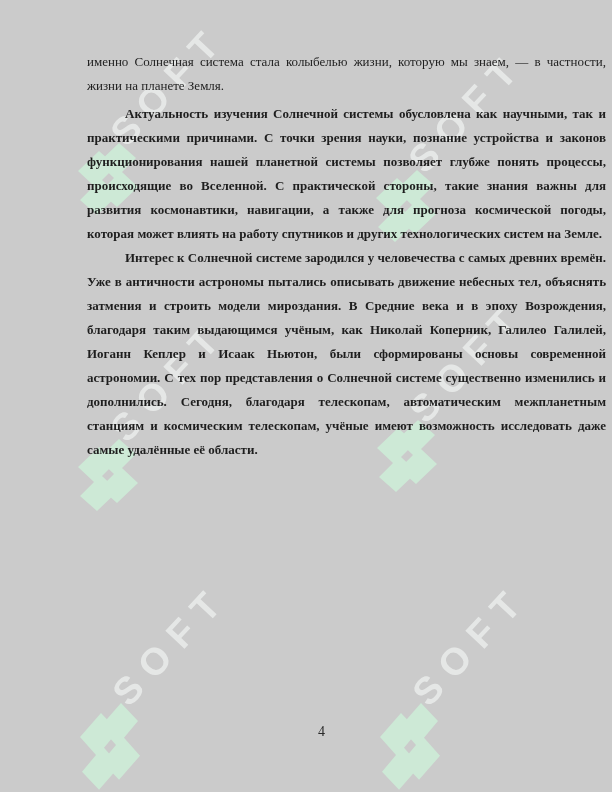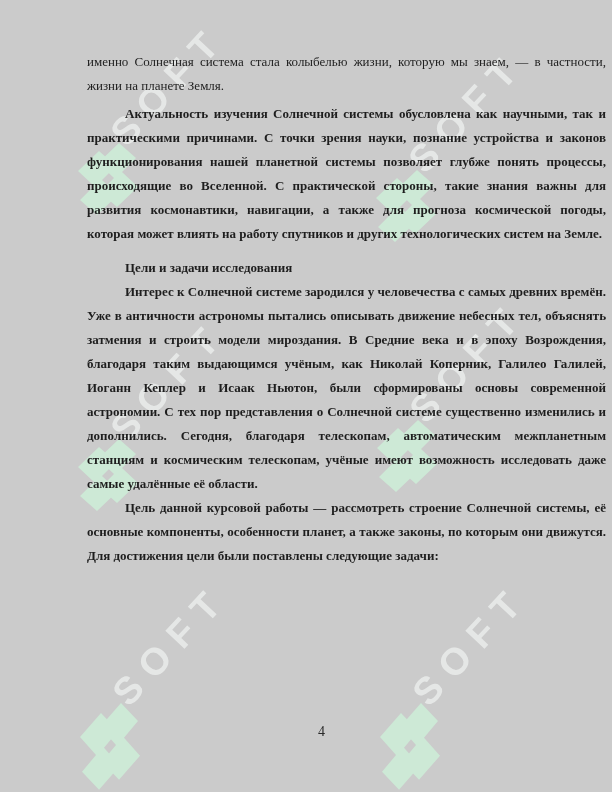--- a/index.html
+++ b/index.html
@@ -126,20 +126,18 @@
           </g>
       </svg>
       <span class="wm-text">SOFT</span>
     </div>
 
   </div>
 
   <div class="textblock">
     <p>именно Солнечная система стала колыбелью жизни, которую мы знаем, — в частности, жизни на планете Земля.</p>
     <p class="indent mt4">Актуальность изучения Солнечной системы обусловлена как научными, так и практическими причинами. С точки зрения науки, познание устройства и законов функционирования нашей планетной системы позволяет глубже понять процессы, происходящие во Вселенной. С практической стороны, такие знания важны для развития космонавтики, навигации, а также для прогноза космической погоды, которая может влиять на работу спутников и других технологических систем на Земле.</p>
-    <p class="heading indent mt10">Цели и задачи исследования</p>
     <p class="indent">Интерес к Солнечной системе зародился у человечества с самых древних времён. Уже в античности астрономы пытались описывать движение небесных тел, объяснять затмения и строить модели мироздания. В Средние века и в эпоху Возрождения, благодаря таким выдающимся учёным, как Николай Коперник, Галилео Галилей, Иоганн Кеплер и Исаак Ньютон, были сформированы основы современной астрономии. С тех пор представления о Солнечной системе существенно изменились и дополнились. Сегодня, благодаря телескопам, автоматическим межпланетным станциям и космическим телескопам, учёные имеют возможность исследовать даже самые удалённые её области.</p>
-    <p class="indent"><b>Цель данной курсовой работы</b><span> — рассмотреть строение Солнечной системы, её основные компоненты, особенности планет, а также законы, по которым они движутся. Для достижения цели были поставлены следующие задачи:</span></p>
   </div>
 
   <div class="page-number">4</div>
 
 </div>
 
 </body></html>

